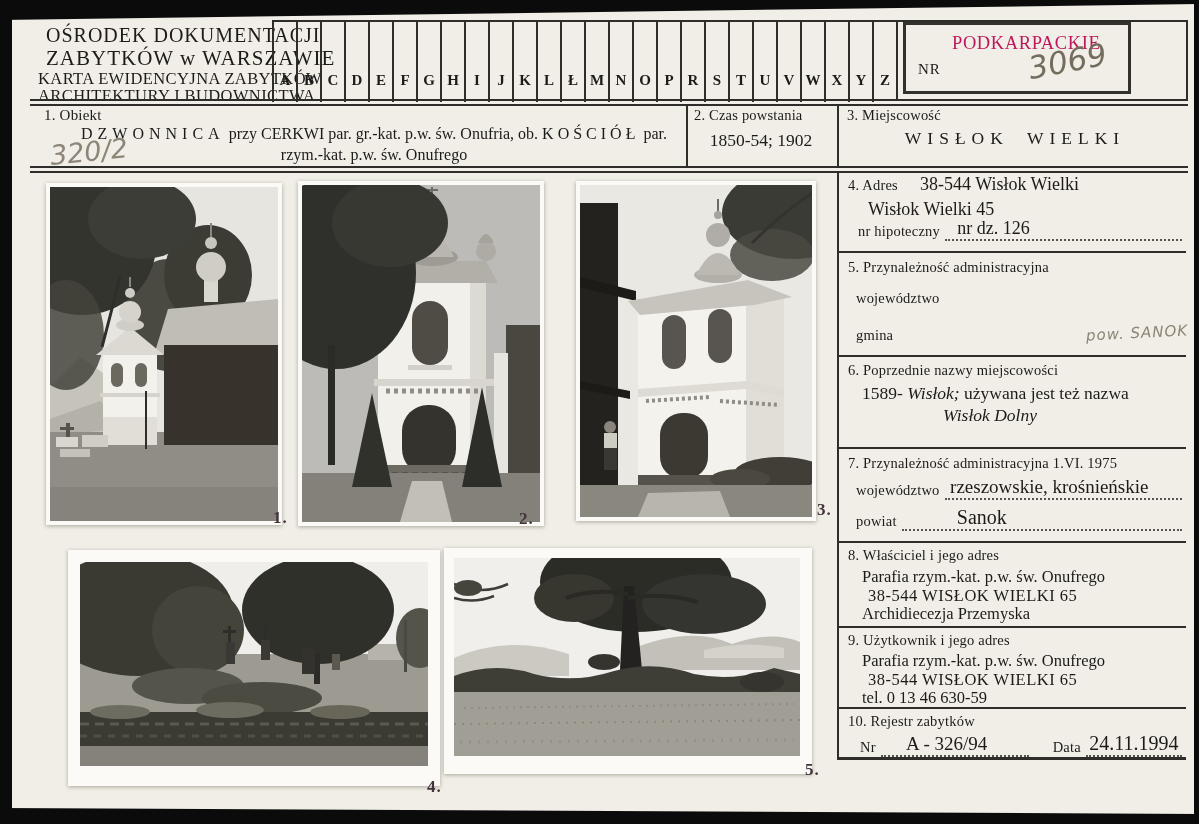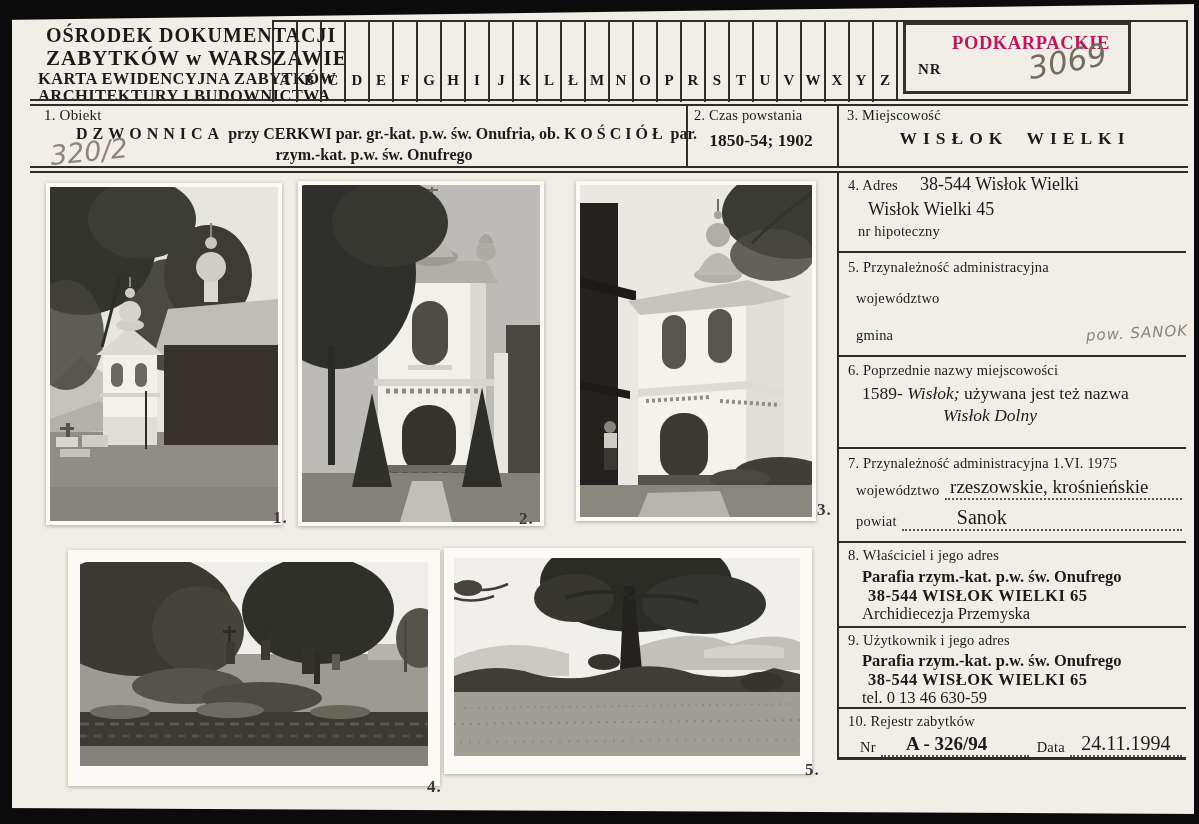--- a/index.html
+++ b/index.html
@@ -2,21 +2,21 @@
 <html><head>
 <meta charset="utf-8">
 <style>
   html,body{margin:0;padding:0}
   body{
     width:1199px;height:824px;position:relative;overflow:hidden;
     background:#f1eee7;color:#1c1b19;
     font-family:"Liberation Serif",serif;
   }
   .abs{position:absolute}
-  .b{font-weight:bold}
+  .b{font-weight:normal}
   .i{font-style:italic}
   .ctr{text-align:center}
   .hline{position:absolute;height:2px;background:#2e2d2a}
   .hline2{position:absolute;height:3px;border-top:2px solid #2e2d2a;border-bottom:2px solid #2e2d2a;background:transparent}
   .vline{position:absolute;width:2px;background:#2e2d2a}
   .hw{font-family:"DejaVu Sans",sans-serif;font-style:italic;color:#8c8578}
   .lbl{font-size:14.5px;letter-spacing:.2px}
   .fieldrow{display:flex;align-items:flex-end}
   .fieldrow .lbl{white-space:nowrap;padding-bottom:1px}
   .dots{flex:1;text-align:center;border-bottom:2px dotted #56544e;margin-left:5px;padding-bottom:1px;line-height:1.05}
@@ -100,20 +100,21 @@
 
 <div class="hline2" style="left:30px;top:166px;width:1158px"></div>
 
 <div class="vline" style="left:837px;top:171px;height:588px"></div>
 
 <div class="abs lbl" style="left:848px;top:177px">4. Adres</div>
 <div class="abs" style="left:920px;top:174px;font-size:18px">38-544 Wisłok Wielki</div>
 <div class="abs" style="left:868px;top:199px;font-size:18px">Wisłok Wielki 45</div>
 <div class="abs fieldrow" style="left:858px;top:214px;width:324px;height:27px">
   <span class="lbl">nr hipoteczny</span>
+  <span class="dots"><span class="val" style="left:-70px;font-size:18px">nr dz. 126</span></span>
 </div>
 <div class="hline" style="left:837px;top:251px;width:349px"></div>
 
 <div class="abs lbl" style="left:848px;top:259px">5. Przynależność administracyjna</div>
 <div class="abs fieldrow" style="left:856px;top:280px;width:326px;height:28px">
   <span class="lbl">województwo</span>
 </div>
 <div class="abs fieldrow" style="left:856px;top:317px;width:326px;height:28px">
   <span class="lbl">gmina</span>
 </div>
@@ -151,21 +152,21 @@
 <div class="abs lbl" style="left:848px;top:632px">9. Użytkownik i jego adres</div>
 <div class="abs b" style="left:862px;top:651px;font-size:16.5px">Parafia rzym.-kat. p.w. św. Onufrego</div>
 <div class="abs b" style="left:868px;top:670px;font-size:16.5px;letter-spacing:.5px">38-544 WISŁOK WIELKI 65</div>
 <div class="abs" style="left:862px;top:688px;font-size:16.5px">tel. 0 13 46 630-59</div>
 <div class="hline" style="left:837px;top:707px;width:349px"></div>
 
 <div class="abs lbl" style="left:848px;top:713px">10. Rejestr zabytków</div>
 <div class="abs fieldrow" style="left:860px;top:729px;width:322px;height:28px">
   <span class="lbl">Nr</span>
   <span class="dots" style="flex:0 0 148px"><span class="val b" style="left:-8px">A - 326/94</span></span>
-  <span class="lbl" style="margin-left:8px">Data</span>
+  <span class="lbl" style="margin-left:24px">Data</span>
   <span class="dots"><span class="val" style="font-size:20px">24.11.1994</span></span>
 </div>
 <div class="hline" style="left:837px;top:757px;width:349px;height:3px"></div>
 
 <div class="photo" style="left:46px;top:183px;width:236px;height:342px;padding:4px;box-sizing:border-box">
   <svg viewBox="0 0 228 334" preserveAspectRatio="none">
     <rect width="228" height="334" fill="#e7e5e0"></rect>
     <polygon points="0,200 30,170 62,192 62,334 0,334" fill="#c6c3bb"></polygon>
     <polygon points="0,232 50,214 80,240 0,250" fill="#b4b1a8"></polygon>
     <rect y="245" width="228" height="89" fill="#8f8d85"></rect>

